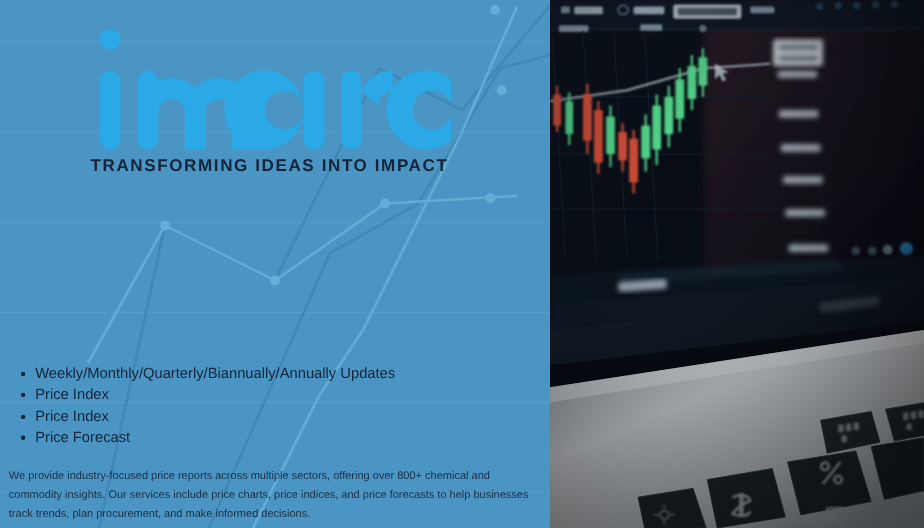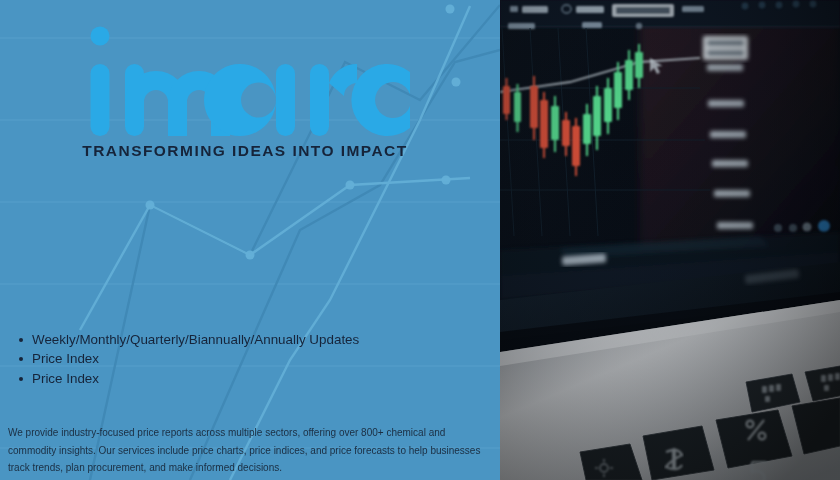--- a/index.html
+++ b/index.html
@@ -204,20 +204,21 @@
         </g>
       </svg>
       <div class="logo-tagline">TRANSFORMING IDEAS INTO IMPACT</div>
     </div>
 
 
     <ul class="bullet-list">
       <li class="bullet-item">Weekly/Monthly/Quarterly/Biannually/Annually Updates</li>
       <li class="bullet-item">Price Index</li>
       <li class="bullet-item">Price Index</li>
+      <li class="bullet-item">Price Forecast</li>
     </ul>
 
     <p class="blurb">We provide industry-focused price reports across multiple sectors, offering over 800+ chemical and commodity insights. Our services include price charts, price indices, and price forecasts to help businesses track trends, plan procurement, and make informed decisions.</p>
   </div>
 
   <div class="photo">
     <svg width="340" height="480" viewBox="0 0 340 480" aria-hidden="true">
       <defs>
         <linearGradient id="screenGrad" x1="0" y1="0" x2="1" y2="1">
           <stop offset="0%" stop-color="#0a1018"></stop>

